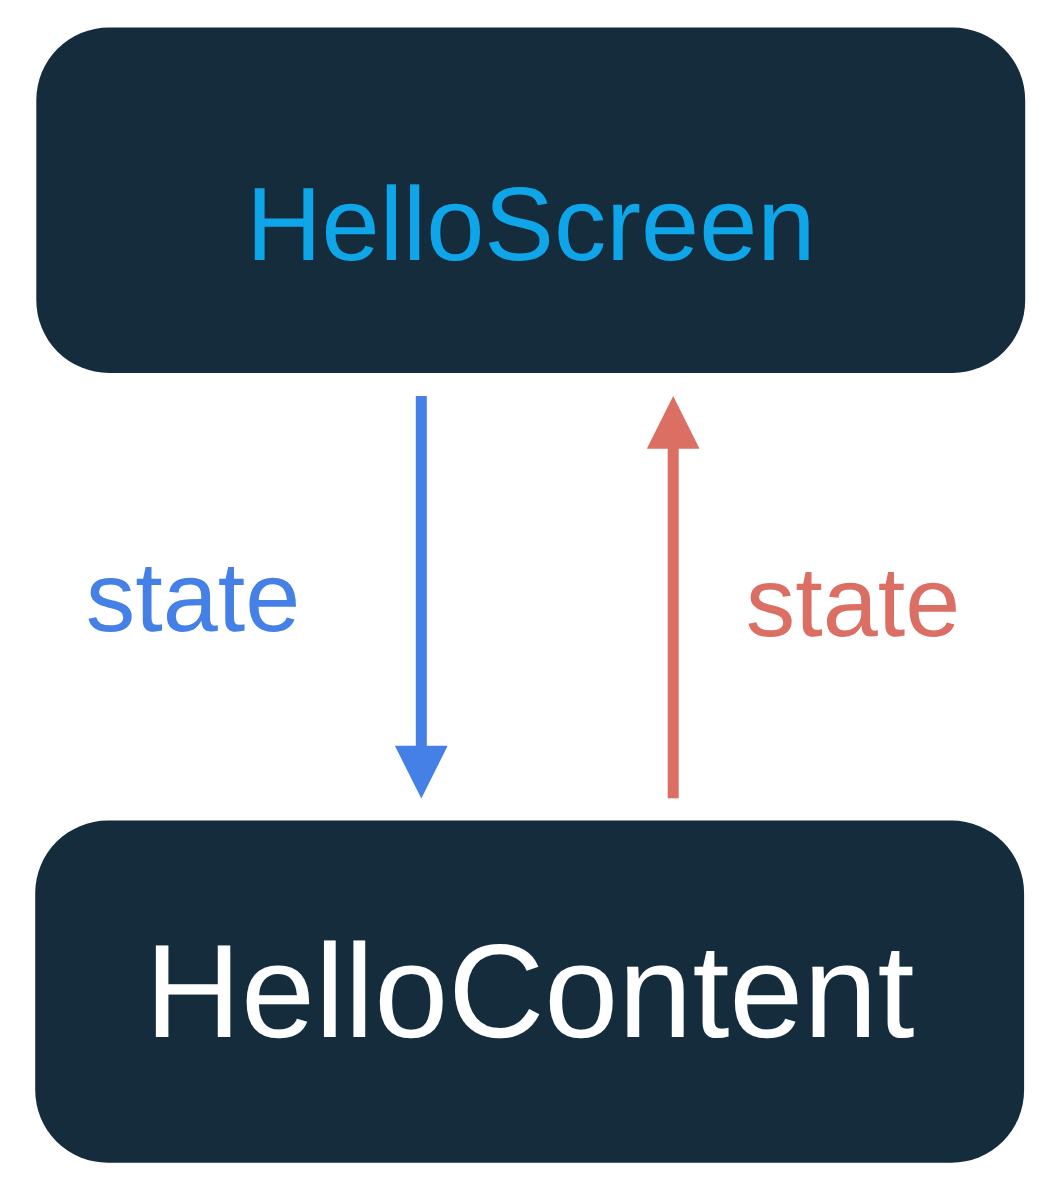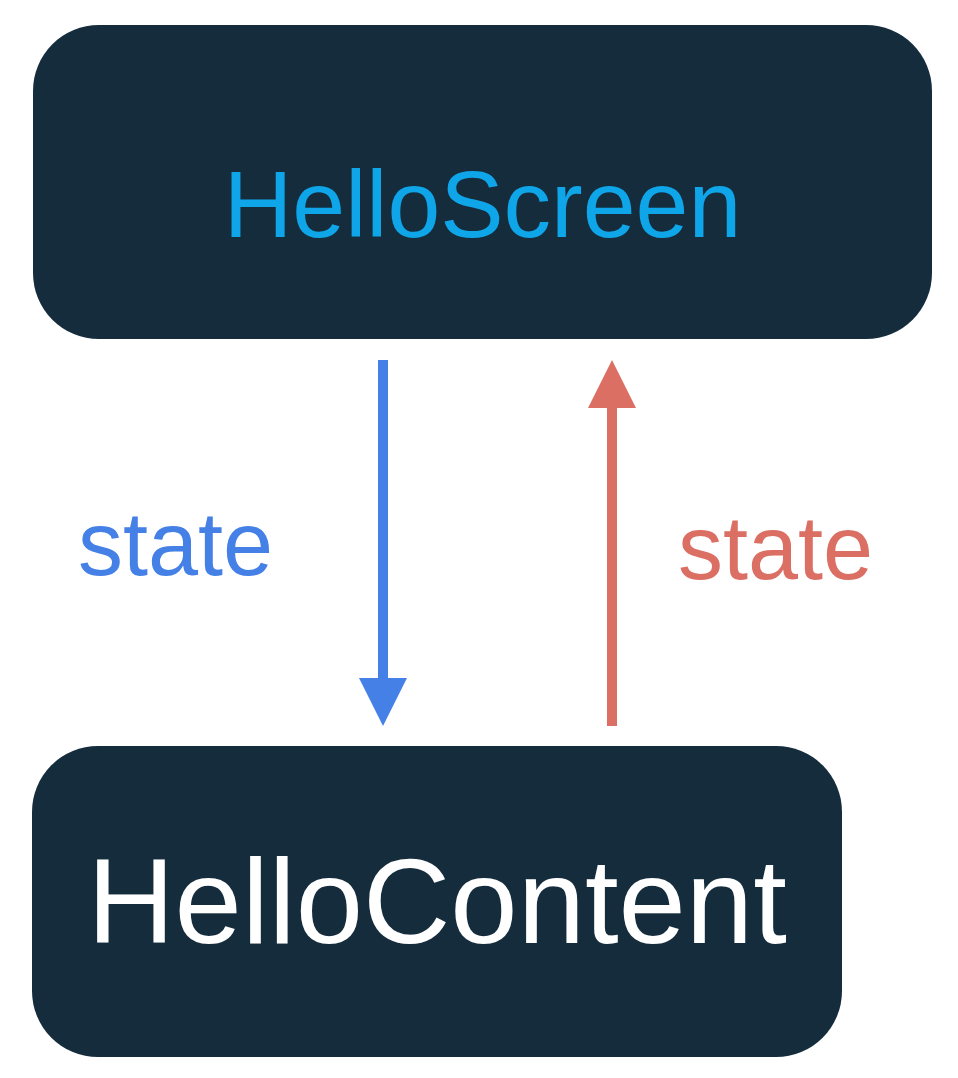--- a/index.html
+++ b/index.html
@@ -24,21 +24,21 @@
   }
   .node-top {
     left: 33px;
     top: 25px;
     width: 899px;
     height: 314px;
   }
   .node-bottom {
     left: 32px;
     top: 746px;
-    width: 810px;
+    width: 899px;
     height: 311px;
   }
   .node-label {
     white-space: nowrap;
     line-height: 1;
     font-weight: 400;
     letter-spacing: 0px;
   }
   .node-top .node-label {
     font-size: 95px;

